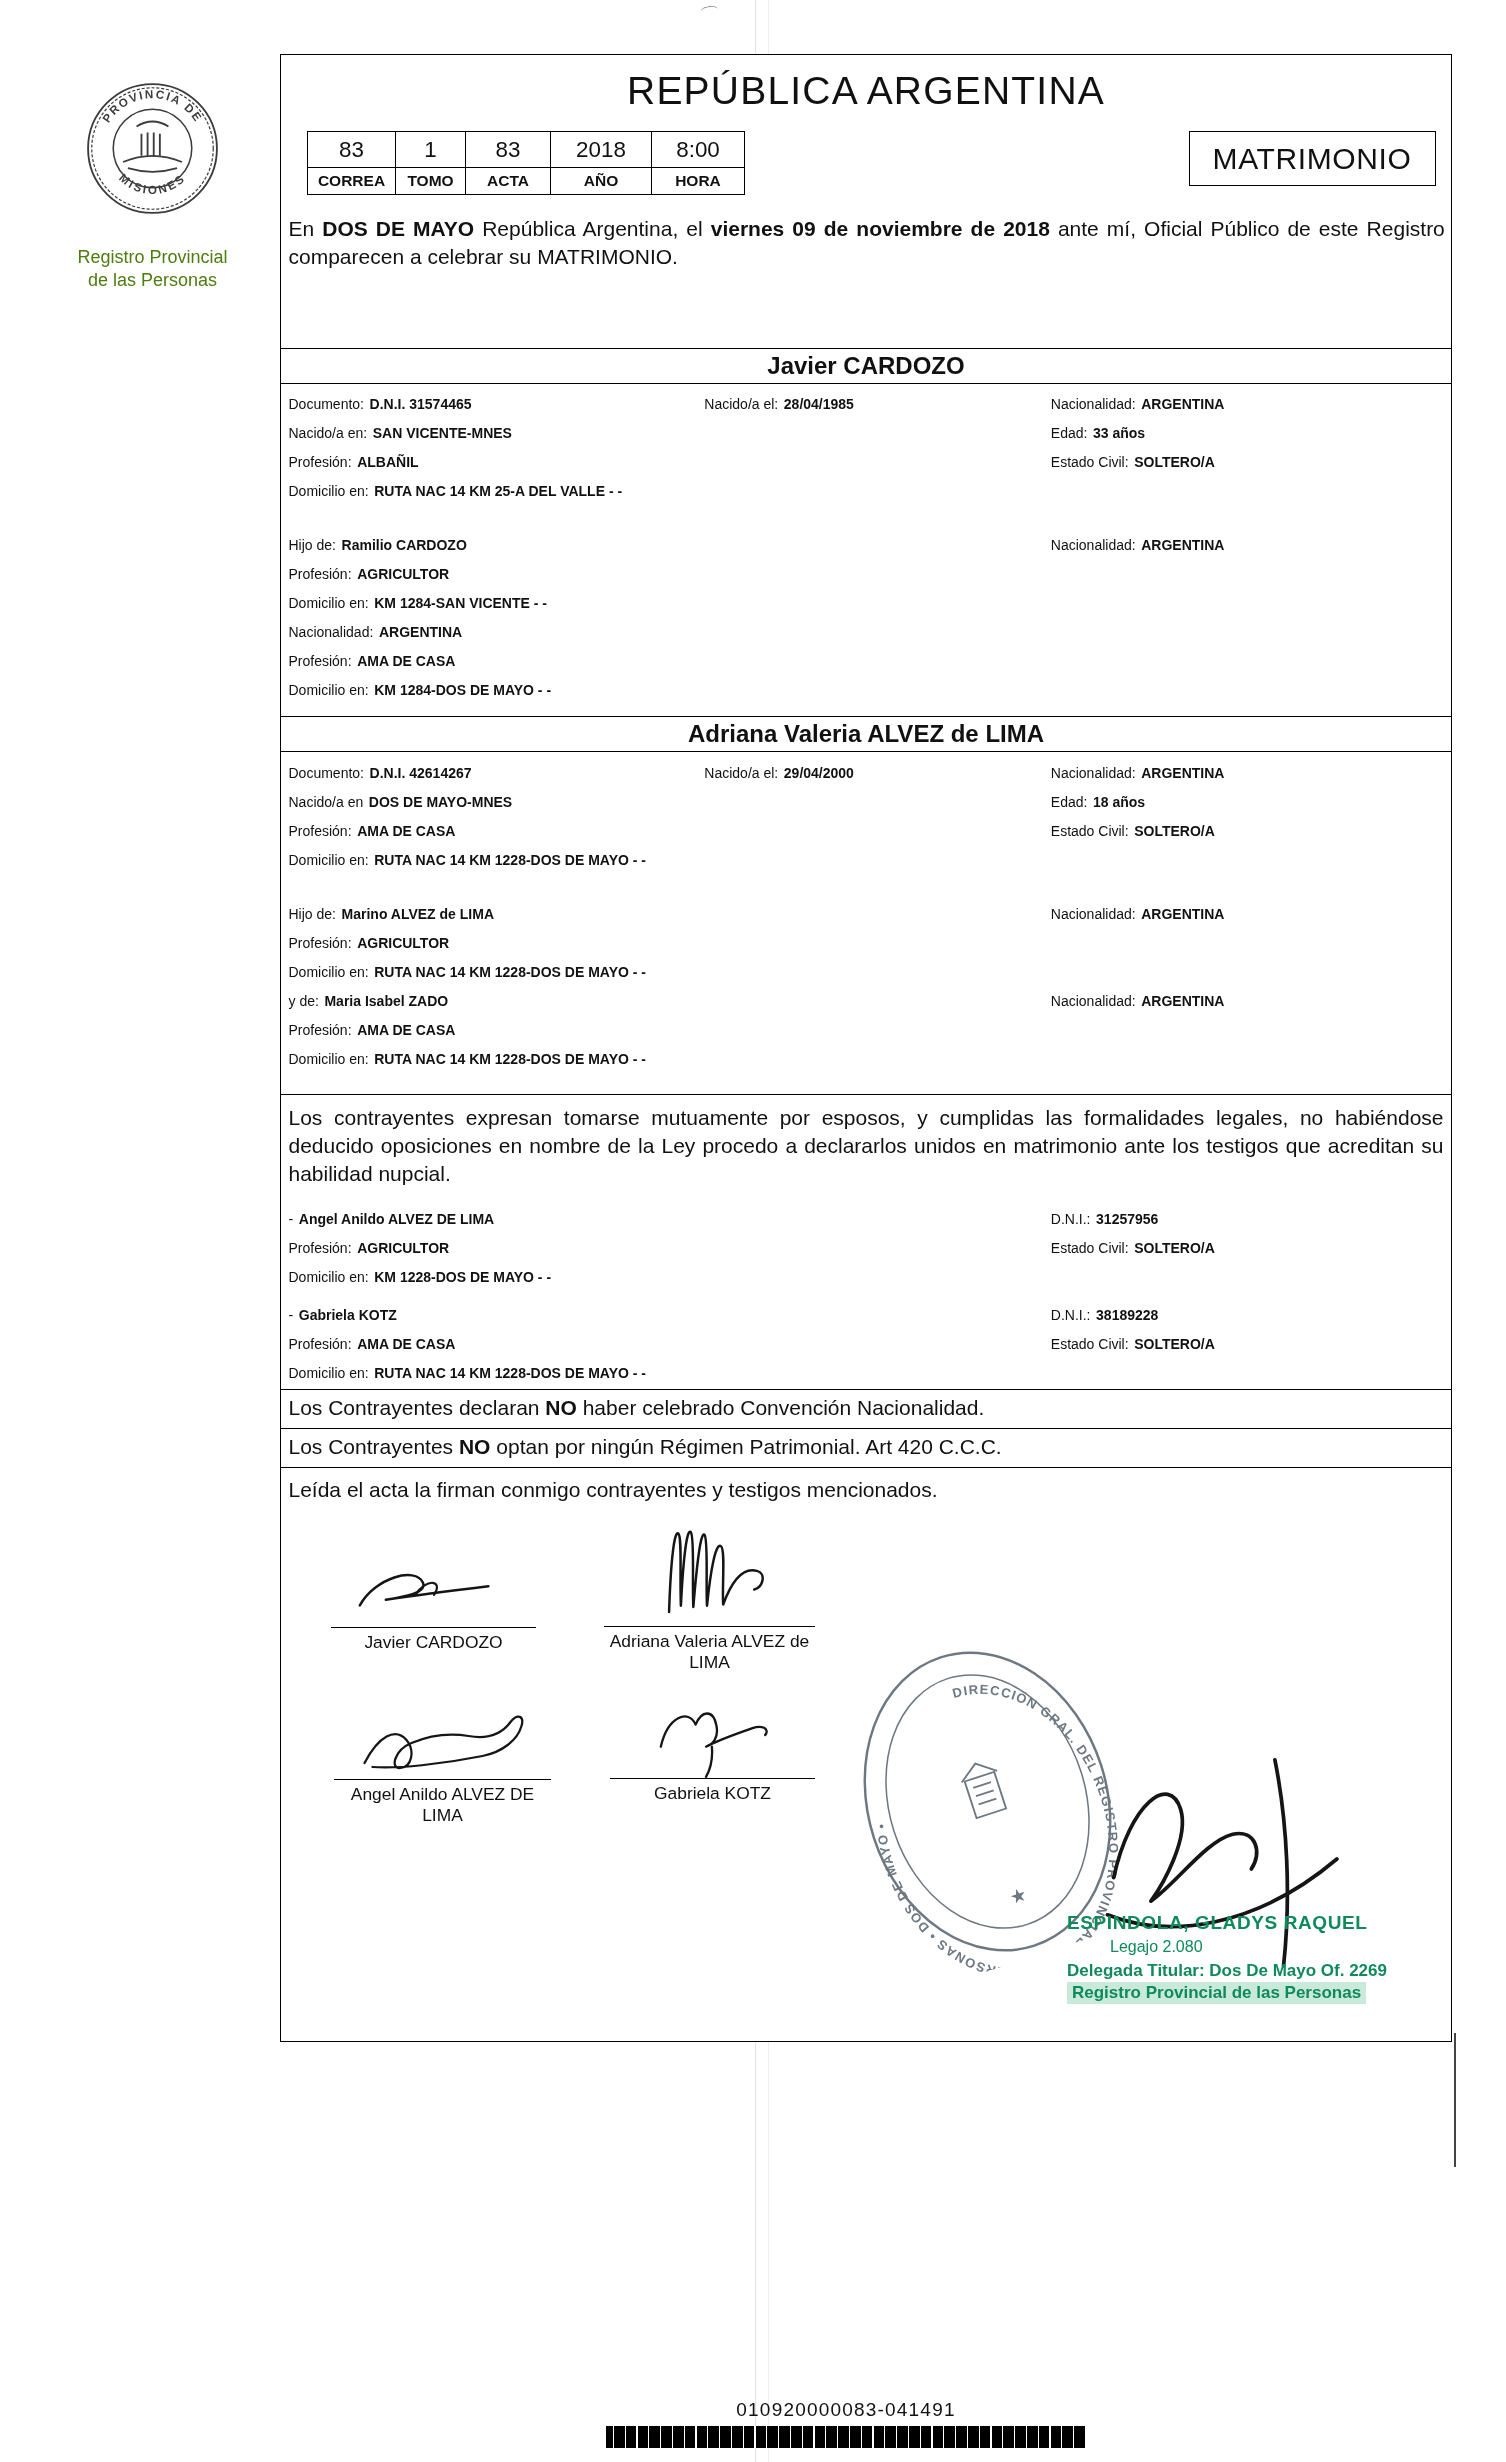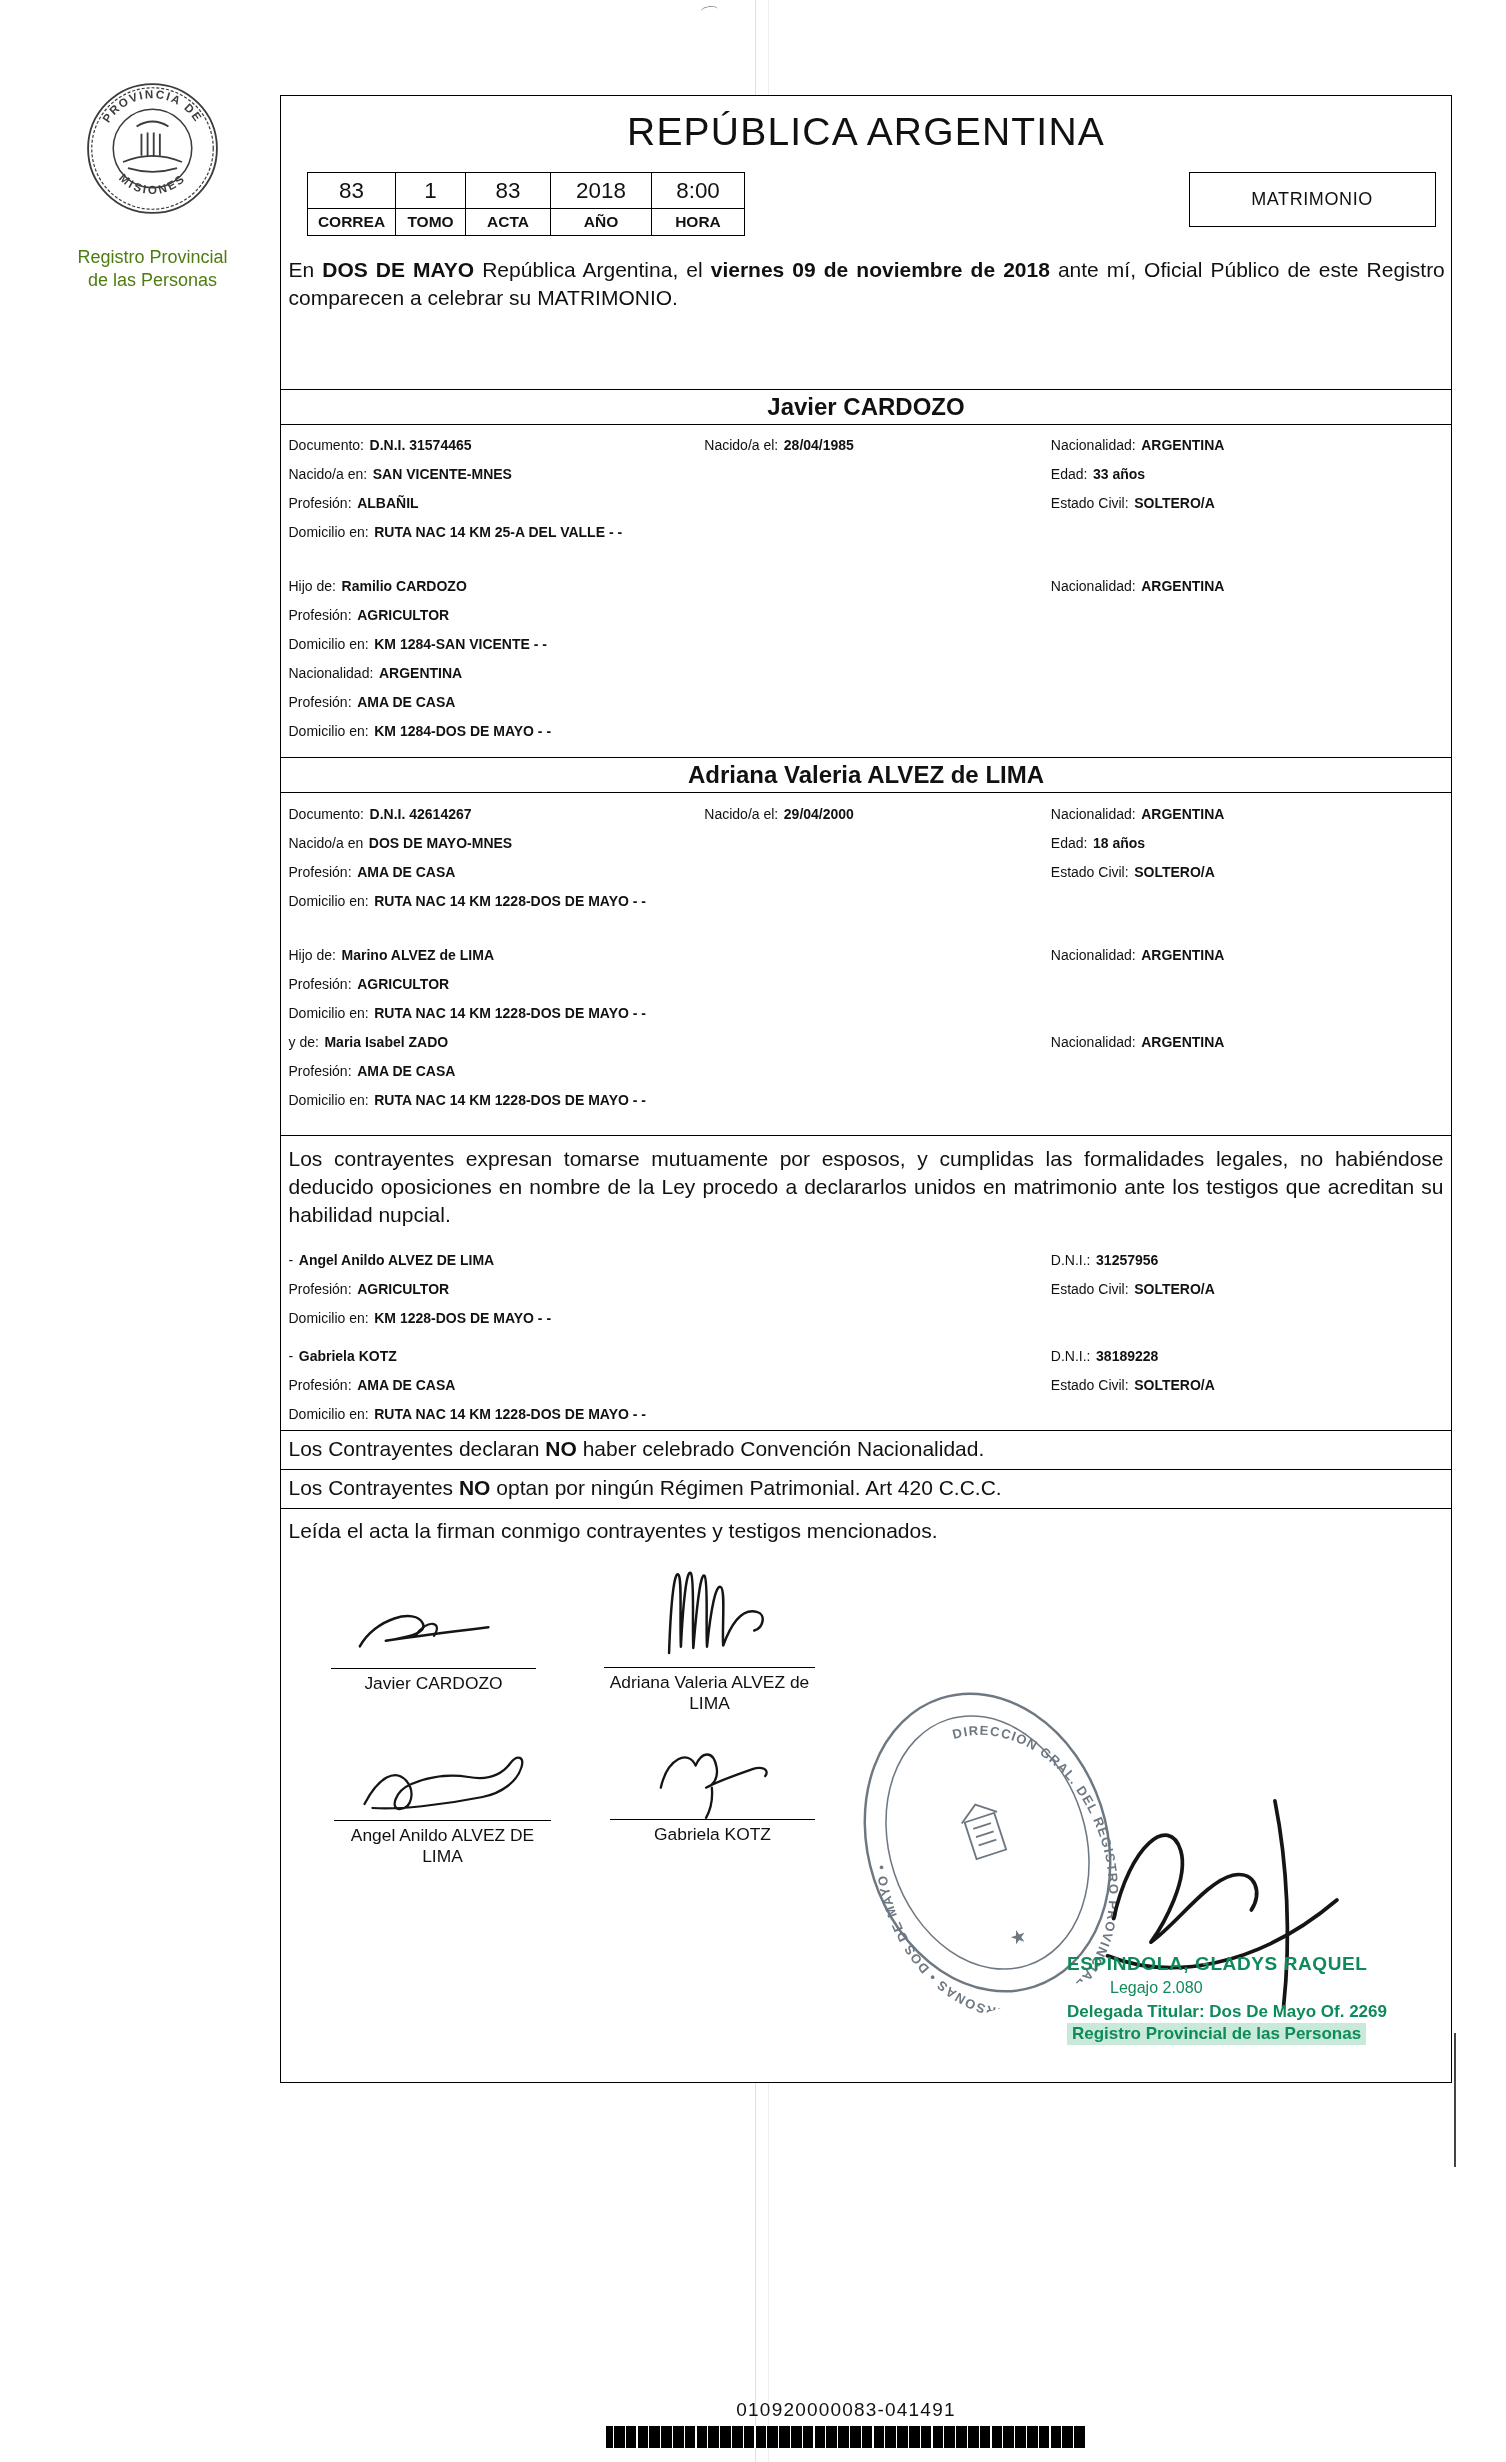--- a/index.html
+++ b/index.html
@@ -14,35 +14,35 @@
             border-top:1.9px solid #8a8a8a;border-radius:50%;transform:rotate(-8deg);}
   .edge-line{position:absolute;left:1454px;top:2033px;height:134px;width:1.9px;background:#444;}
 
   
   .left-col{position:absolute;left:47px;top:81px;width:211px;text-align:center;}
   .seal-svg{display:block;margin:0 auto;}
   .registry-label{margin-top:30px;font-size:18px;line-height:23px;color:#4d7c0f;}
 
   
   .main-box{position:absolute;left:280px;top:54px;width:1172px;border:1.9px solid #000;
-            box-sizing:border-box;background:#fff;margin-top:41px;}
+            box-sizing:border-box;background:#fff;}
 
   .header-sec{position:relative;height:293px;}
   .doc-title{position:absolute;top:13.7px;left:0;right:0;text-align:center;
              font-size:39px;letter-spacing:1.2px;font-weight:normal;margin:0;}
   .meta-table{position:absolute;left:26px;top:76px;display:grid;
               grid-template-columns:88px 70px 85px 101px 93px;
               border-left:1.2px solid #000;border-top:1.2px solid #000;}
   .meta-v,.meta-l{border-right:1.2px solid #000;border-bottom:1.2px solid #000;
               display:flex;align-items:center;justify-content:center;box-sizing:border-box;}
   .meta-v{height:36px;font-size:22.4px;}
   .meta-l{height:27px;font-size:15.5px;font-weight:bold;}
   .matrimonio-box{position:absolute;right:15.5px;top:76px;width:247px;height:55px;
               border:1.9px solid #000;box-sizing:border-box;display:flex;align-items:center;
-              justify-content:center;font-size:18px;letter-spacing:0.6px;}
+              justify-content:center;font-size:30px;letter-spacing:0.6px;}
   .intro{position:absolute;left:7.5px;right:6.2px;top:160px;font-size:21px;
               line-height:28px;text-align:justify;margin:0;}
   .b{font-weight:bold;}
 
   .name-row{border-top:1.9px solid #000;border-bottom:1.9px solid #000;text-align:center;
             font-weight:bold;font-size:24px;padding:3.1px 0;}
 
   .fields{padding:6.2px 7.5px 0;box-sizing:border-box;}
   .groom-fields{height:332px;}
   .bride-fields{height:342px;}

